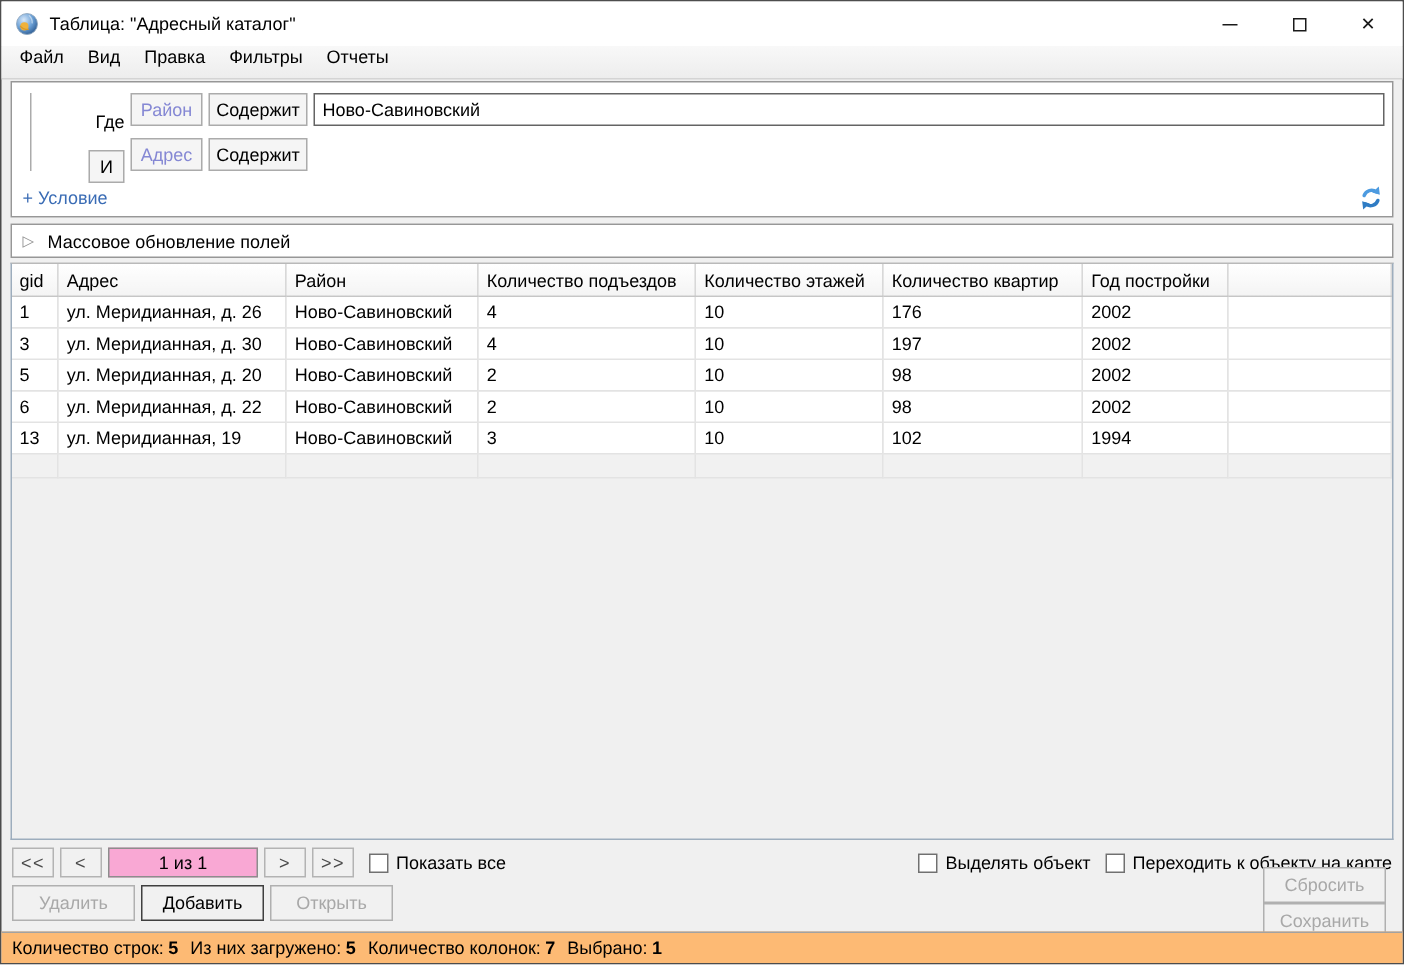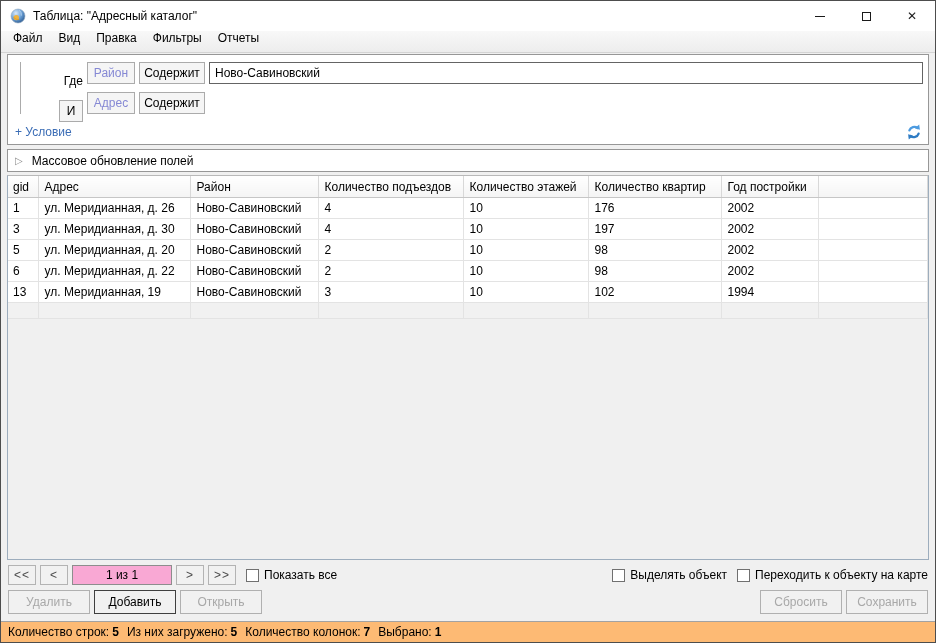--- a/index.html
+++ b/index.html
@@ -68,21 +68,21 @@
   .pager-current { width:100px; height:20px; background:#f9a8d4; border:1px solid #8d8d8d;
     display:flex; align-items:center; justify-content:center; margin-right:4px; }
   .checkbox { width:13px; height:13px; background:#fff; border:1px solid #707070; flex:none; }
   .check-group { display:flex; align-items:center; gap:5px; margin-left:6px; white-space:nowrap; }
   .right-options { margin-left:auto; display:flex; align-items:center; gap:4px; }
   .buttons-row { height:26px; display:flex; align-items:center; margin-top:3px; }
   .action-btn { width:82px; height:24px; background:#f1f1f1; border:1px solid #b0b0b0;
     display:flex; align-items:center; justify-content:center; margin-right:4px; }
   .action-btn.disabled { color:#a8a8a8; }
   .action-btn.default-btn { border:1px solid #3f3f3f;text-align:right; }
-  .right-actions { margin-left:auto; display:flex; }
+  .right-actions { margin-left:auto; display:flex;flex-direction:column; }
   .right-actions .action-btn:last-child { margin-right:0; }
   
   .statusbar { height:21px; flex:none; background:#fdba74; border-top:1px solid #a2a2a2;
     display:flex; align-items:center; padding-left:7px; margin-top:3px; }
   .status-seg { margin-right:8px; white-space:nowrap; }
   .status-seg b { margin-left:3px; }
 </style>
 </head>
 <body>
 

